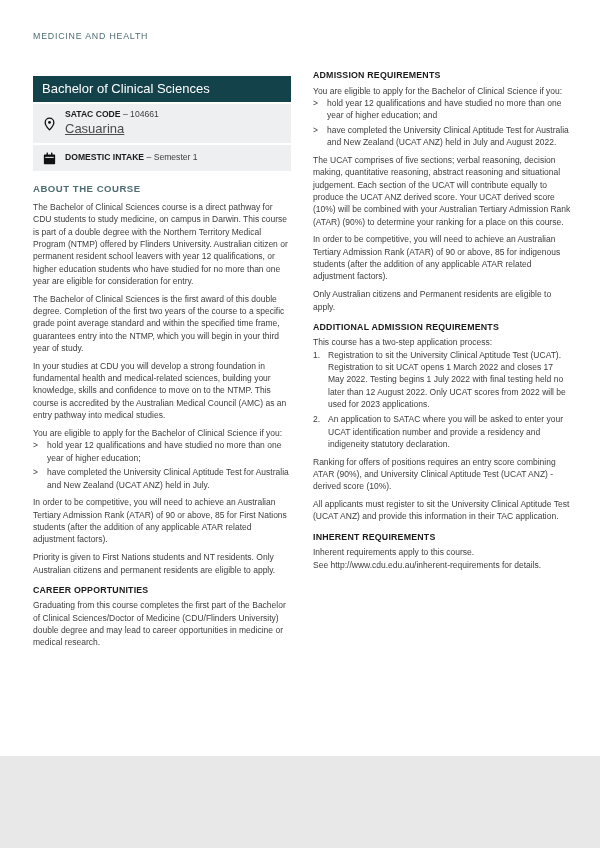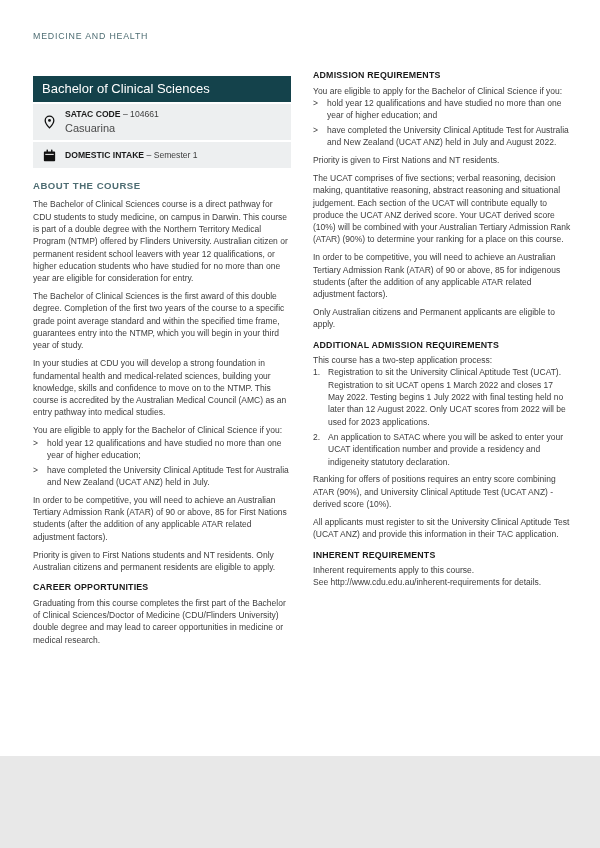--- a/index.html
+++ b/index.html
@@ -32,21 +32,21 @@
     background:var(--row-bg,#edeff0);
     margin-top:2px;
     display:flex;
     align-items:center;
     padding:5px 18px 5px 0;
     min-height:26px;
   }
   .fact-icon { width:32px; flex:none; display:flex; justify-content:center; align-items:center; }
   .fact-text { flex:1; font-size:8.6px; color:#3d3d3d; line-height:1.3; }
   .fact-label { font-weight:bold; color:#1a1a1a; }
-  .fact-sub { font-size:11px; color:#4a4a4a; margin-top:1px; }
+  .fact-sub { font-size:13px; color:#4a4a4a; margin-top:1px;text-decoration:underline; }
 
   .teal-heading {
     font-size:9.6px; font-weight:bold;
     color:var(--accent-teal,#4e6d73);
     letter-spacing:0.5px;
     margin:12px 0 7px 0;
   }
   .bold-heading {
     font-size:8.8px; font-weight:bold;
     color:#1a1a1a; letter-spacing:0.2px;
@@ -150,24 +150,23 @@
     <div class="bullet-list">
       <div class="bullet-item">
         <span class="bullet-marker">&gt;</span>
         <span class="bullet-text">hold year 12 qualifications and have studied no more than one year of higher education; and</span>
       </div>
       <div class="bullet-item">
         <span class="bullet-marker">&gt;</span>
         <span class="bullet-text">have completed the University Clinical Aptitude Test for Australia and New Zealand (UCAT ANZ) held in July and August 2022.</span>
       </div>
     </div>
-    <p class="body">Priority is given to First Nations and NT residents.</p>
     <p class="body">The UCAT comprises of five sections; verbal reasoning, decision making, quantitative reasoning, abstract reasoning and situational judgement. Each section of the UCAT will contribute equally to produce the UCAT ANZ derived score. Your UCAT derived score (10%) will be combined with your Australian Tertiary Admission Rank (ATAR) (90%) to determine your ranking for a place on this course.</p>
     <p class="body">In order to be competitive, you will need to achieve an Australian Tertiary Admission Rank (ATAR) of 90 or above, 85 for indigenous students (after the addition of any applicable ATAR related adjustment factors).</p>
-    <p class="body">Only Australian citizens and Permanent applicants are eligible to apply.</p>
+    <p class="body">Only Australian citizens and Permanent residents are eligible to apply.</p>
 
     <h3 class="bold-heading">ADDITIONAL ADMISSION REQUIREMENTS</h3>
     <p class="body tight">This course has a two-step application process:</p>
     <div class="step-list">
       <div class="step-item">
         <span class="step-num">1.</span>
         <span class="step-text">Registration to sit the University Clinical Aptitude Test (UCAT). Registration to sit UCAT opens 1 March 2022 and closes 17 May 2022. Testing begins 1 July 2022 with final testing held no later than 12 August 2022. Only UCAT scores from 2022 will be used for 2023 applications.</span>
       </div>
       <div class="step-item">
         <span class="step-num">2.</span>

